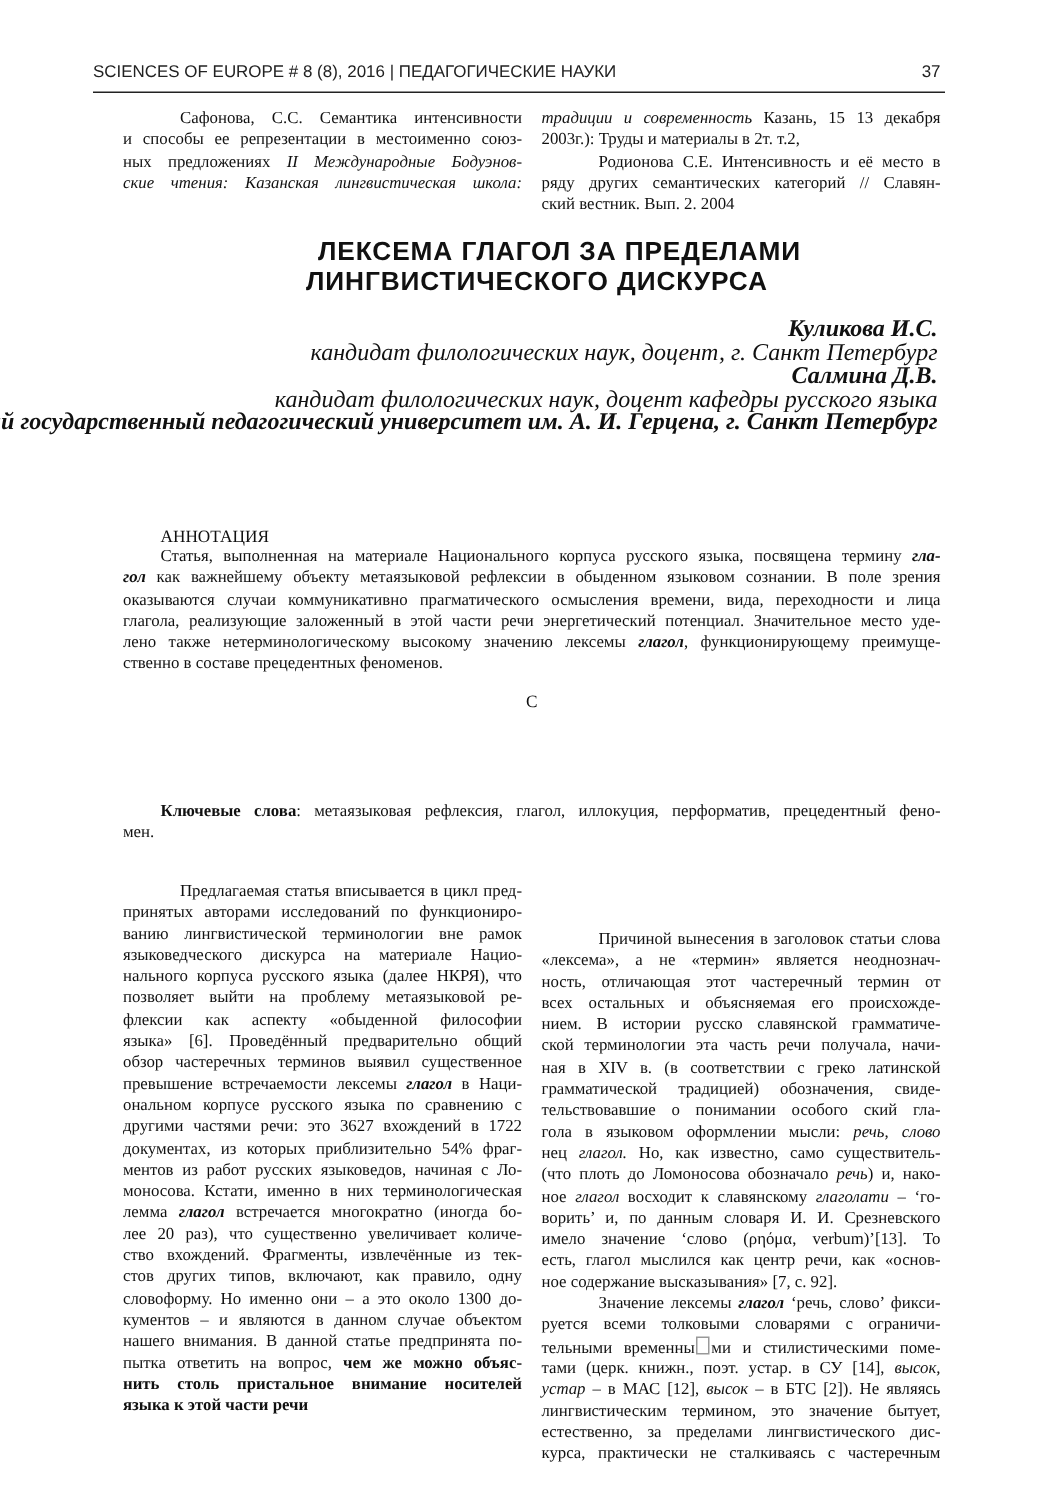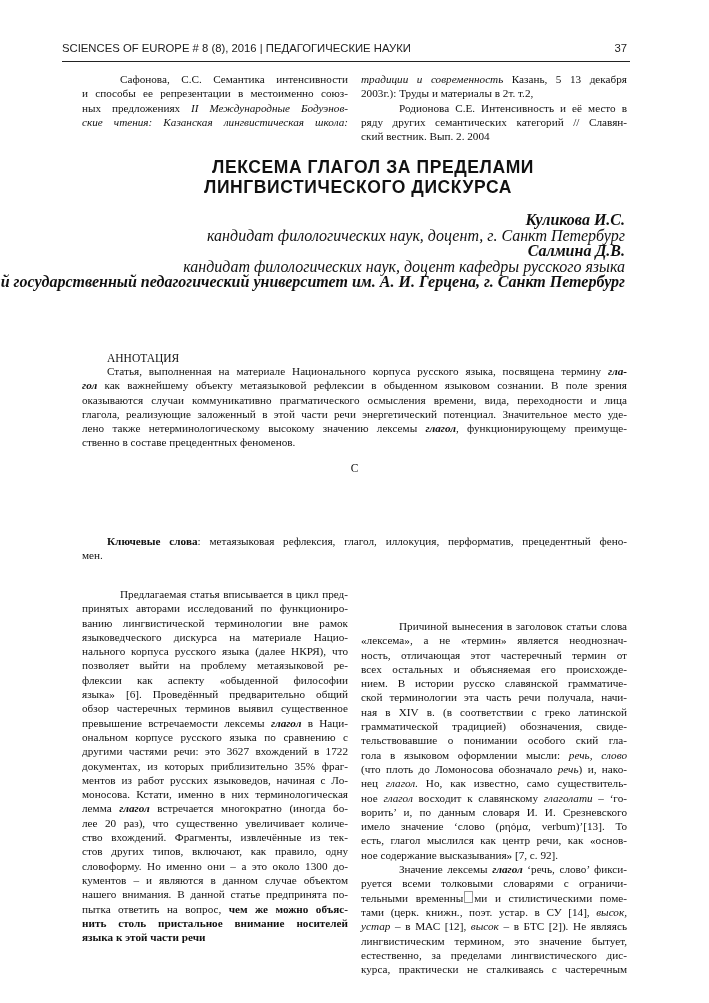--- a/index.html
+++ b/index.html
@@ -53,21 +53,21 @@
 </div>
 <div class="hdr-rule"></div>
 
 <div class="col refL">
   <span class="ln ind">Сафонова, С.С. Семантика интенсивности</span>
   <span class="ln">и способы ее репрезентации в местоименно союз-</span>
   <span class="ln"><span>ных предложениях</span>  <i>II Международные Бодуэнов-</i></span>
   <span class="ln it">ские чтения: Казанская лингвистическая школа:</span>
 </div>
 <div class="col refR">
-  <span class="ln"><i>традиции и современность</i>  <span>Казань, 5 13 декабря</span></span>
+  <span class="ln"><i>традиции и современность</i>  <span>Казань, 15 13 декабря</span></span>
   <span class="ln last">2003г.): Труды и материалы в 2т. т.2,</span>
   <span class="ln ind">Родионова С.Е. Интенсивность и её место в</span>
   <span class="ln">ряду других семантических категорий // Славян-</span>
   <span class="ln last">ский вестник. Вып. 2. 2004</span>
 </div>
 
 <div class="title">
   <span class="t1">ЛЕКСЕМА ГЛАГОЛ ЗА ПРЕДЕЛАМИ</span>
   <span class="t2">ЛИНГВИСТИЧЕСКОГО ДИСКУРСА</span>
 </div>
@@ -101,21 +101,21 @@
     <span class="ln"><span>ванию лингвистической терминологии вне рамок</span></span>
     <span class="ln"><span>языковедческого дискурса на материале Нацио-</span></span>
     <span class="ln"><span>нального корпуса русского языка (далее НКРЯ), что</span></span>
     <span class="ln"><span>позволяет выйти на проблему метаязыковой ре-</span></span>
     <span class="ln"><span>флексии как аспекту «обыденной философии</span></span>
     <span class="ln"><span>языка» [6]. Проведённый предварительно общий</span></span>
     <span class="ln"><span>обзор частеречных терминов выявил существенное</span></span>
     <span class="ln"><span>превышение встречаемости лексемы </span><span class="bi">глагол</span><span> в Наци-</span></span>
     <span class="ln"><span>ональном корпусе русского языка по сравнению с</span></span>
     <span class="ln"><span>другими частями речи: это 3627 вхождений в 1722</span></span>
-    <span class="ln"><span>документах, из которых приблизительно 35% фраг-</span></span>
+    <span class="ln"><span>документах, из которых приблизительно 54% фраг-</span></span>
     <span class="ln"><span>ментов из работ русских языковедов, начиная с Ло-</span></span>
     <span class="ln"><span>моносова. Кстати, именно в них терминологическая</span></span>
     <span class="ln"><span>лемма </span><span class="bi">глагол</span><span> встречается многократно (иногда бо-</span></span>
     <span class="ln"><span>лее 20 раз), что существенно увеличивает количе-</span></span>
     <span class="ln"><span>ство вхождений. Фрагменты, извлечённые из тек-</span></span>
     <span class="ln"><span>стов других типов, включают, как правило, одну</span></span>
     <span class="ln"><span>словоформу. Но именно они – а это около 1300 до-</span></span>
     <span class="ln"><span>кументов – и являются в данном случае объектом</span></span>
     <span class="ln"><span>нашего внимания. В данной статье предпринята по-</span></span>
     <span class="ln"><span>пытка ответить на вопрос, </span><span class="bd">чем же можно объяс-</span></span>
@@ -127,22 +127,22 @@
   <span class="ln ind">Причиной вынесения в заголовок статьи слова</span>
   <span class="ln">«лексема», а не «термин» является неоднознач-</span>
   <span class="ln">ность, отличающая этот частеречный термин от</span>
   <span class="ln">всех остальных и объясняемая его происхожде-</span>
   <span class="ln">нием. В истории русско славянской грамматиче-</span>
   <span class="ln">ской терминологии эта часть речи получала, начи-</span>
   <span class="ln">ная в XIV в. (в соответствии с греко латинской</span>
   <span class="ln">грамматической традицией) обозначения, свиде-</span>
   <span class="ln">тельствовавшие о понимании особого ский гла-</span>
   <span class="ln"><span>гола в языковом оформлении мысли: </span><i>речь, слово</i></span>
+  <span class="ln"><span>нец </span><i>глагол.</i><span> Но, как известно, само существитель-</span></span>
   <span class="ln"><span>(что плоть до Ломоносова обозначало </span><i>речь</i><span>) и, нако-</span></span>
-  <span class="ln"><span>нец </span><i>глагол.</i><span> Но, как известно, само существитель-</span></span>
   <span class="ln"><span>ное </span><i>глагол</i><span> восходит к славянскому </span><i>глаголати</i><span> – ‘го-</span></span>
   <span class="ln">ворить’ и, по данным словаря И. И. Срезневского</span>
   <span class="ln">имело значение ‘слово (ρηόμα, verbum)’[13]. То</span>
   <span class="ln">есть, глагол мыслился как центр речи, как «основ-</span>
   <span class="ln last">ное содержание высказывания» [7, с. 92].</span>
   <span class="ln ind"><span>Значение лексемы </span><span class="bi">глагол</span><span> ‘речь, слово’ фикси-</span></span>
   <span class="ln">руется всеми толковыми словарями с ограничи-</span>
   <span class="ln"><span>тельными временны</span><span class="missing-glyph"></span><span>ми и стилистическими поме-</span></span>
   <span class="ln"><span>тами (церк. книжн., поэт. устар. в СУ [14], </span><i>высок,</i></span>
   <span class="ln"><i>устар</i><span> – в МАС [12], </span><i>высок</i><span> – в БТС [2]). Не являясь</span></span>

